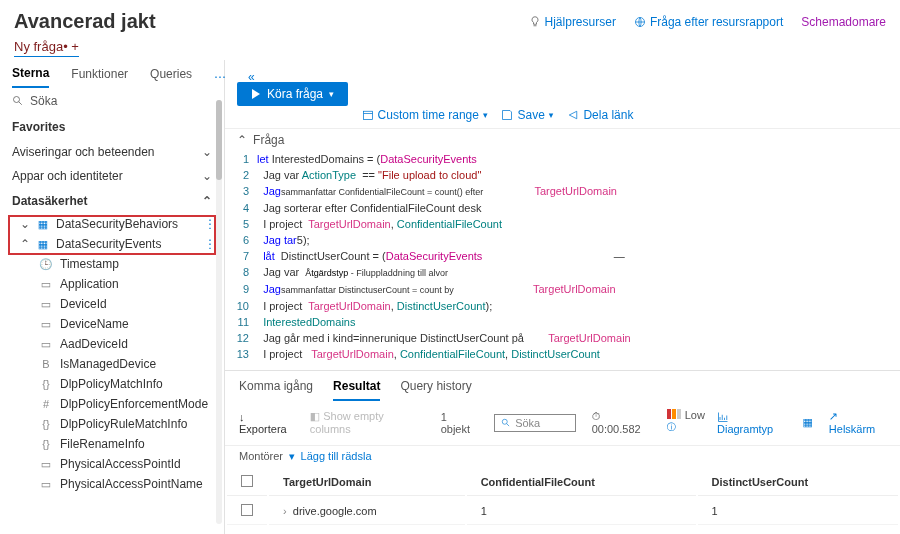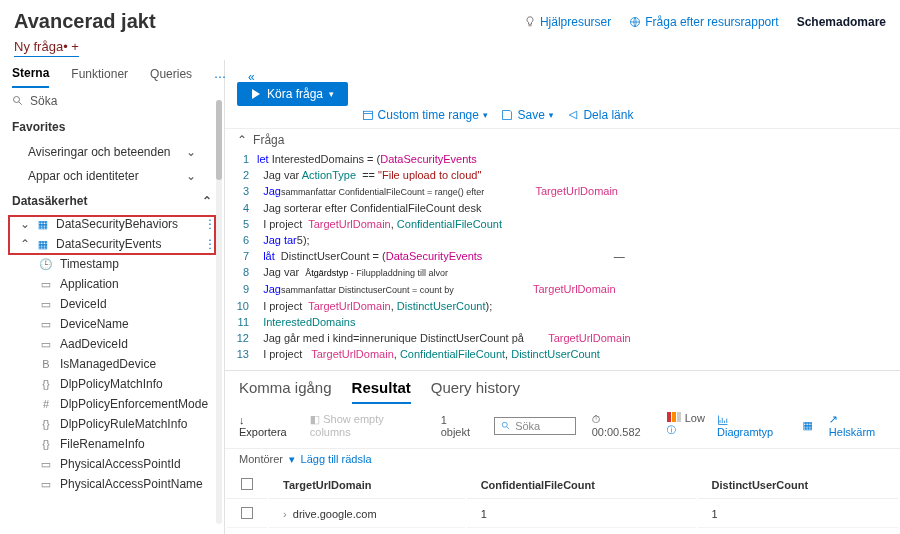--- a/index.html
+++ b/index.html
@@ -1,32 +1,32 @@
 <!DOCTYPE html>
 <html><head>
 <meta charset="utf-8">
 <style>
   * { box-sizing: border-box; margin: 0; padding: 0; font-family: "Segoe UI", Arial, sans-serif; }
   body { width: 900px; height: 534px; background: #fff; color: #333; font-size: 12px; }
   .header { display: flex; align-items: center; padding: 10px 14px 4px; }
   .header h1 { font-size: 20px; font-weight: 600; flex: 1; }
   .header-links { display: flex; gap: 18px; font-size: 12px; color: #0078d4; }
   .header-links span { display: flex; align-items: center; gap: 4px; cursor: pointer; }
-  .header-links .gray { color: #0f172a; font-weight: bold; }
+  .header-links .gray { color: #a21caf; }
   .tabline { padding: 2px 14px 6px; border-bottom: none; }
   .tabline a { color: #7f1d1d; font-size: 13px; border-bottom: 1px solid #0078d4; padding-bottom: 2px; cursor: pointer; }
   .main { display: flex; height: calc(534px - 60px); }
   .sidebar { width: 225px; border-right: 1px solid #e1e1e1; display: flex; flex-direction: column; position: relative; }
   .sidebar-tabs { display: flex; gap: 22px; padding: 6px 12px 0; font-size: 12px; align-items: center; }
   .sidebar-tabs .tab { padding-bottom: 6px; cursor: pointer; color: #555; }
   .sidebar-tabs .tab.active { color: #000; border-bottom: 2px solid #0078d4; font-weight: 600; }
   .sidebar-tabs .more { margin-left: auto; color: #0078d4; }
   .search-row { padding: 6px 12px; display: flex; align-items: center; gap: 6px; color: #555; }
   .section-hdr { padding: 6px 12px; font-size: 12px; font-weight: 600; display: flex; align-items: flex-end; justify-content: space-between; cursor: pointer; }
-  .section-item { padding: 5px 28px; font-size: 12px; display: flex; align-items: center; justify-content: space-between; cursor: pointer; color: #333; }
+  .section-item { padding: 5px 12px; font-size: 12px; display: flex; align-items: center; justify-content: space-between; cursor: pointer; color: #333; }
   .chev { width: 10px; color: #555; }
   .schema-list { padding: 0 0 0 0; overflow-y: auto; }
   .tree-row { display: flex; align-items: center; gap: 6px; padding: 3px 8px 3px 20px; font-size: 12px; cursor: pointer; position: relative; }
   .tree-row .icon { width: 14px; height: 14px; color: #0078d4; display: inline-flex; align-items: center; justify-content: center; font-size: 11px; }
   .tree-row .col-icon { width: 16px; color: #888; font-size: 11px; text-align: center; }
   .tree-row .dots { margin-left: auto; color: #0078d4; }
   .redbox { position: absolute; border: 2px solid #d13438; left: 8px; width: 208px; top: 155px; height: 40px; pointer-events: none; }
   .query-area { flex: 1; display: flex; flex-direction: column; min-width: 0; }
   .toolbar { display: flex; align-items: center; gap: 14px; padding: 6px 12px; border-bottom: 1px solid #eee; font-size: 12px; }
   .run-btn { background: #0078d4; color: #fff; border: none; padding: 5px 14px; border-radius: 2px; display: flex; align-items: center; gap: 6px; cursor: pointer; font-size: 12px; }
@@ -34,21 +34,21 @@
   .query-label { padding: 4px 12px 0; color: #555; font-size: 12px; display: flex; align-items: center; gap: 6px; }
   .editor { padding: 4px 8px 8px; font-family: Consolas, monospace; font-size: 11px; line-height: 16px; }
   .editor .line { display: flex; }
   .editor .lno { width: 24px; color: #237893; text-align: right; padding-right: 8px; user-select: none; }
   .editor .code { white-space: pre; }
   .kw { color: #0000ff; }
   .str { color: #a31515; }
   .pink { color: #d63384; }
   .pinkb { color: #c50084; }
   .teal { color: #008080; }
-  .result-tabs { display: flex; gap: 20px; padding: 8px 14px 0; border-top: 1px solid #e1e1e1; font-size: 15px; }
+  .result-tabs { display: flex; gap: 20px; padding: 8px 14px 0; border-top: 1px solid #e1e1e1; font-size: 12px; }
   .result-tabs .rtab { padding-bottom: 6px; cursor: pointer; color: #555; }
   .result-tabs .rtab.active { color: #000; border-bottom: 2px solid #0078d4; font-weight: 600; }
   .result-bar { display: flex; align-items: center; gap: 16px; padding: 8px 14px; font-size: 11px; color: #555; border-bottom: 1px solid #eee; }
   .result-bar .dim { color: #bbb; }
   .searchbox { border: 1px solid #888; padding: 2px 6px; display: flex; align-items: center; gap: 4px; }
   .filterrow { padding: 4px 14px; font-size: 11px; color: #555; display: flex; align-items: center; gap: 6px; }
   .table { width: 100%; font-size: 11px; }
   .table th { text-align: left; font-weight: 600; padding: 6px 14px; color: #333; border-bottom: 1px solid #eee; }
   .table td { padding: 6px 14px; border-bottom: 1px solid #f3f3f3; }
   .cb { width: 12px; height: 12px; border: 1px solid #888; display: inline-block; }
@@ -228,21 +228,21 @@
       <div class="line">
           <span class="lno">1</span>
           <span class="code"><span class="kw">let </span><span>InterestedDomains = (</span><span class="pinkb">DataSecurityEvents</span></span>
         </div>
       <div class="line">
           <span class="lno">2</span>
           <span class="code">  <span>Jag var </span><span class="teal">ActionType</span><span>  == </span><span class="str">"File upload to cloud"</span></span>
         </div>
       <div class="line">
           <span class="lno">3</span>
-          <span class="code">  <span class="kw">Jag</span><span style="font-size:9px">sammanfattar</span><span style="font-size:9px"> ConfidentialFileCount = range() efter </span>                <span class="pink">TargetUrlDomain</span></span>
+          <span class="code">  <span class="kw">Jag</span><span style="font-size:9px">sammanfattar</span><span style="font-size:9px"> ConfidentialFileCount = count() efter </span>                <span class="pink">TargetUrlDomain</span></span>
         </div>
       <div class="line">
           <span class="lno">4</span>
           <span class="code">  <span>Jag sorterar efter ConfidentialFileCount desk</span></span>
         </div>
       <div class="line">
           <span class="lno">5</span>
           <span class="code">  <span>I project  </span><span class="pink">TargetUrlDomain</span><span>, </span><span class="teal">ConfidentialFileCount</span></span>
         </div>
       <div class="line">

